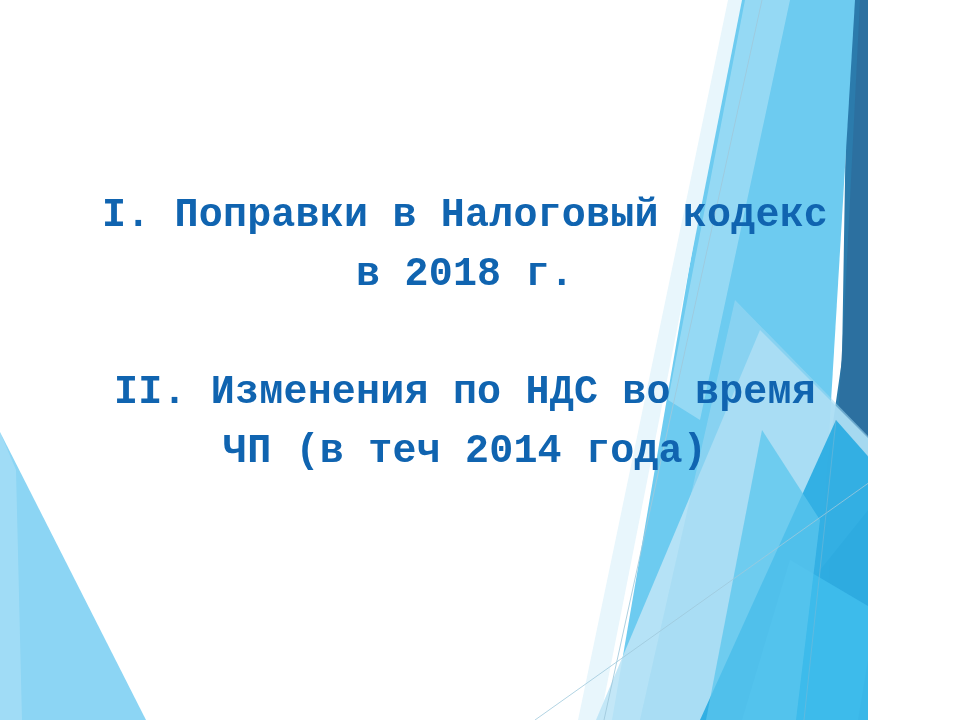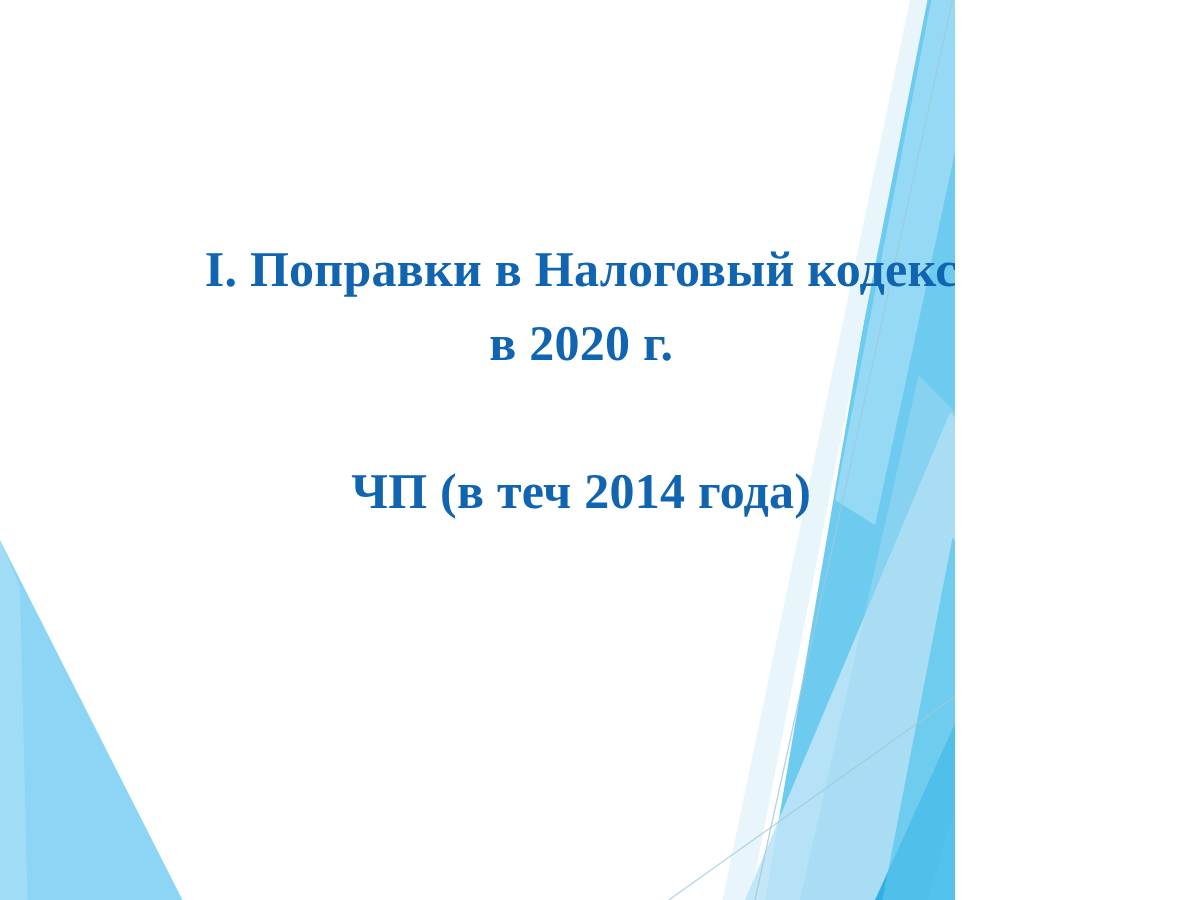--- a/index.html
+++ b/index.html
@@ -2,25 +2,25 @@
 <html><head>
 <meta charset="utf-8">
 <style>
   html, body {
     margin: 0;
     padding: 0;
     background: #ffffff;
   }
   #slide {
     position: relative;
-    width: 764px;
+    width: 868px;
     height: 720px;
     overflow: hidden;
     background: #ffffff;
-    font-family: Liberation Serif, serif;
+    font-family: Liberation Mono, monospace;
   }
   #bg-art {
     position: absolute;
     top: 0; left: 0;
     width: 960px;
     height: 720px;
     z-index: 1;
     pointer-events: none;
   }
   #title-block {
@@ -85,18 +85,19 @@
 
     <line x1="836" y1="420" x2="804" y2="720" stroke="#7FB9D4" stroke-width="1" opacity="0.5"></line>
 
     <polygon points="0,432 0,720 146,720" fill="#8CD5F4"></polygon>
     <polygon points="0,432 0,720 22,720 16,470" fill="#FFFFFF" opacity="0.18"></polygon>
 
   </svg>
 
   <div id="title-block" style="color: rgb(16, 100, 176);">
     <div class="title-line">I. Поправки в Налоговый кодекс</div>
-    <div class="title-line">в 2020 г.</div>
+    <div class="title-line">в 2018 г.</div>
     <div class="spacer-line"></div>
+    <div class="title-line">II. Изменения по НДС во время</div>
     <div class="title-line">ЧП (в теч 2014 года)</div>
   </div>
 
 </div>
 
 </body></html>

